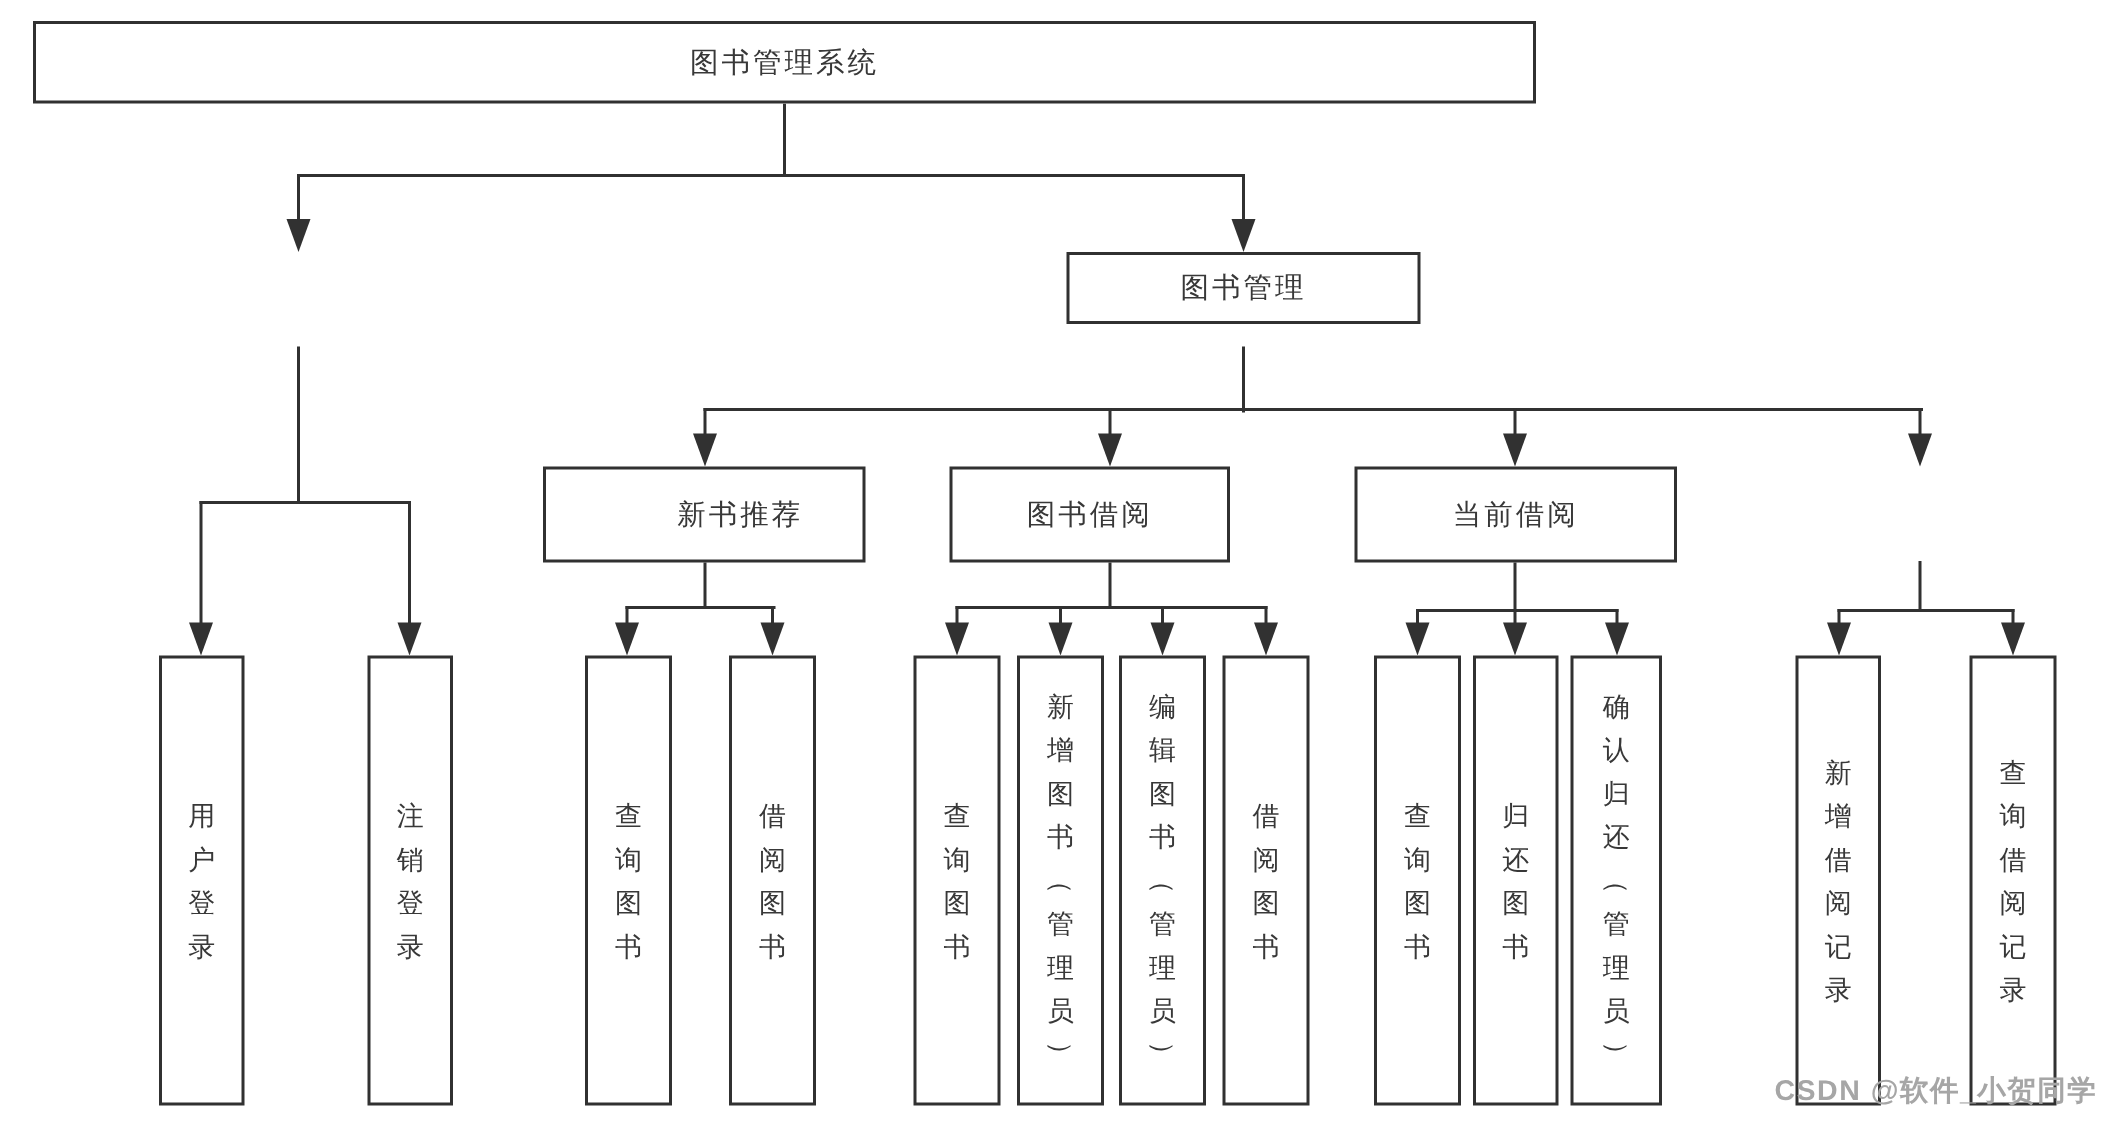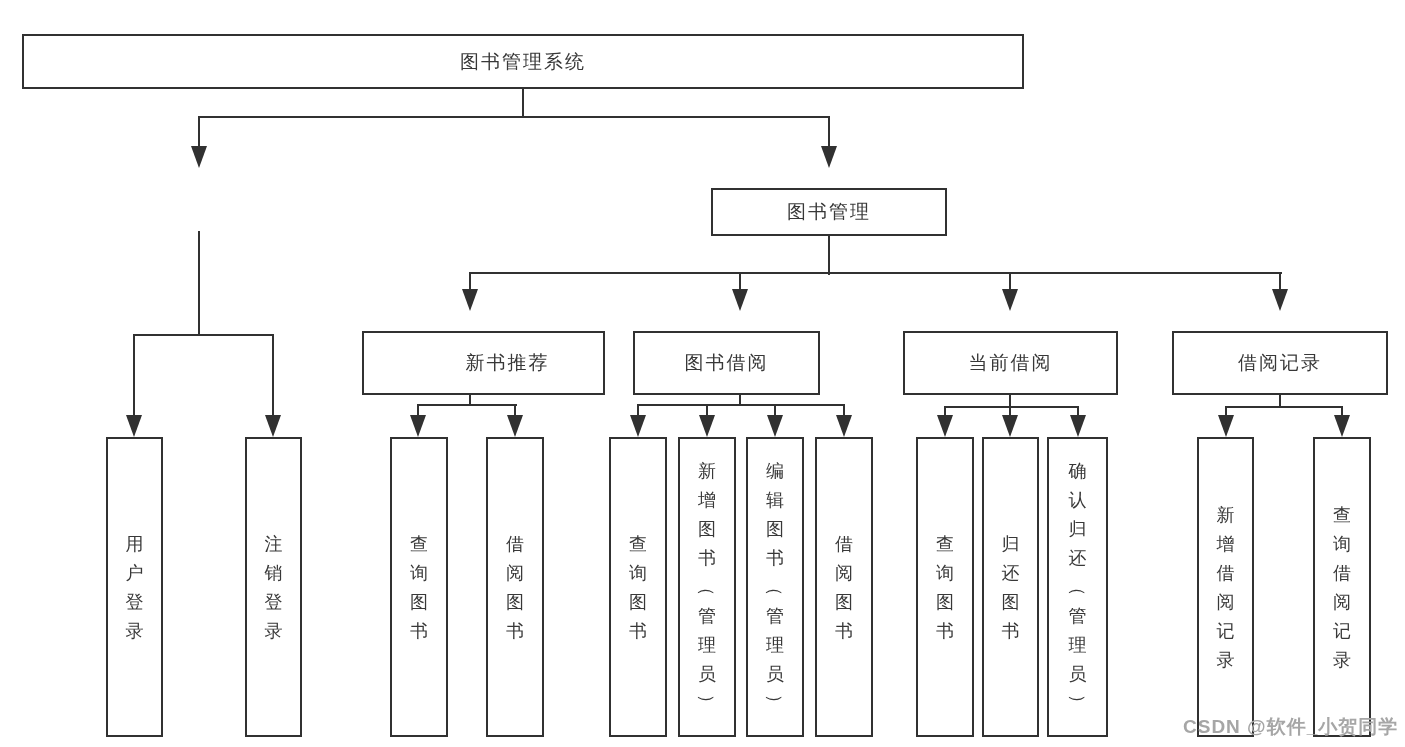--- a/index.html
+++ b/index.html
@@ -18,21 +18,20 @@
     box-sizing: border-box;
     background: #ffffff;
     border: 2px solid #313131;
     display: flex;
     align-items: center;
     justify-content: center;
     font-size: 19px;
     letter-spacing: 2px;
     color: #383838;
     z-index: 2;
-    margin-top: 20px;
   }
   .leaf {
     position: absolute;
     top: 437px;
     height: 300px;
     width: 58px;
     box-sizing: border-box;
     background: #ffffff;
     border: 2px solid #313131;
     display: flex;
@@ -107,31 +106,28 @@
   <div class="hline" style="left:469px; top:272px; width:813px;"></div>
   <div class="vline" style="left:469px; top:272px; height:19px;"></div>
   <div class="arrow" style="left:462px; top:289px;"></div>
   <div class="vline" style="left:739px; top:272px; height:19px;"></div>
   <div class="arrow" style="left:732px; top:289px;"></div>
   <div class="vline" style="left:1009px; top:272px; height:19px;"></div>
   <div class="arrow" style="left:1002px; top:289px;"></div>
   <div class="vline" style="left:1279px; top:272px; height:19px;"></div>
   <div class="arrow" style="left:1272px; top:289px;"></div>
 
-  <div class="box" style="left:362px; top:311px; width:243px; height:64px;padding-left:48px;">
+  <div class="box" style="left:362px; top:311px; width:215px; height:64px;padding-left:48px;">
     <span>新书推荐</span>
   </div>
   <div class="box" style="left:633px; top:311px; width:187px; height:64px;">
     <span>图书借阅</span>
   </div>
   <div class="box" style="left:903px; top:311px; width:215px; height:64px;">
     <span>当前借阅</span>
-  </div>
-  <div class="box" style="left:1172px; top:311px; width:216px; height:64px;">
-    <span>借阅记录</span>
   </div>
 
   <div class="vline" style="left:469px; top:374px; height:32px;"></div>
   <div class="hline" style="left:417px; top:404px; width:100px;"></div>
   <div class="vline" style="left:417px; top:404px; height:13px;"></div>
   <div class="arrow" style="left:410px; top:415px;"></div>
   <div class="vline" style="left:514px; top:404px; height:13px;"></div>
   <div class="arrow" style="left:507px; top:415px;"></div>
 
   <div class="vline" style="left:739px; top:374px; height:32px;"></div>

